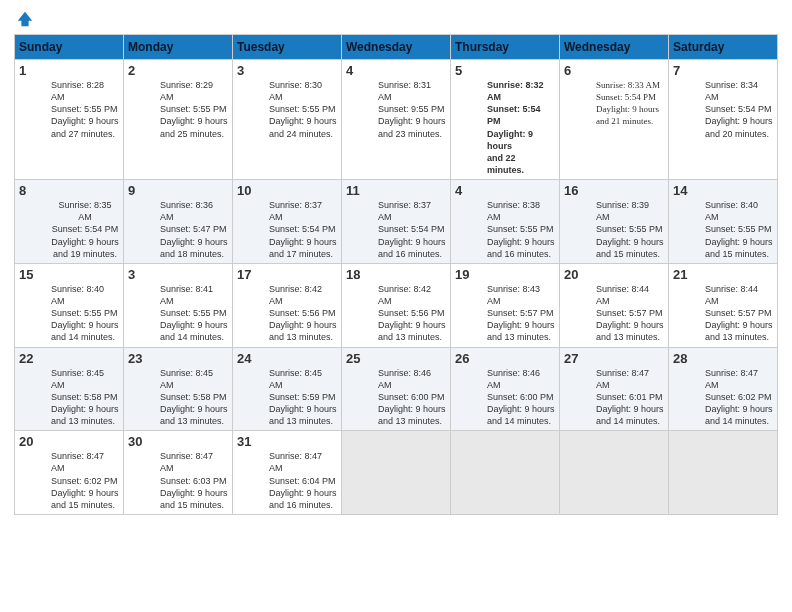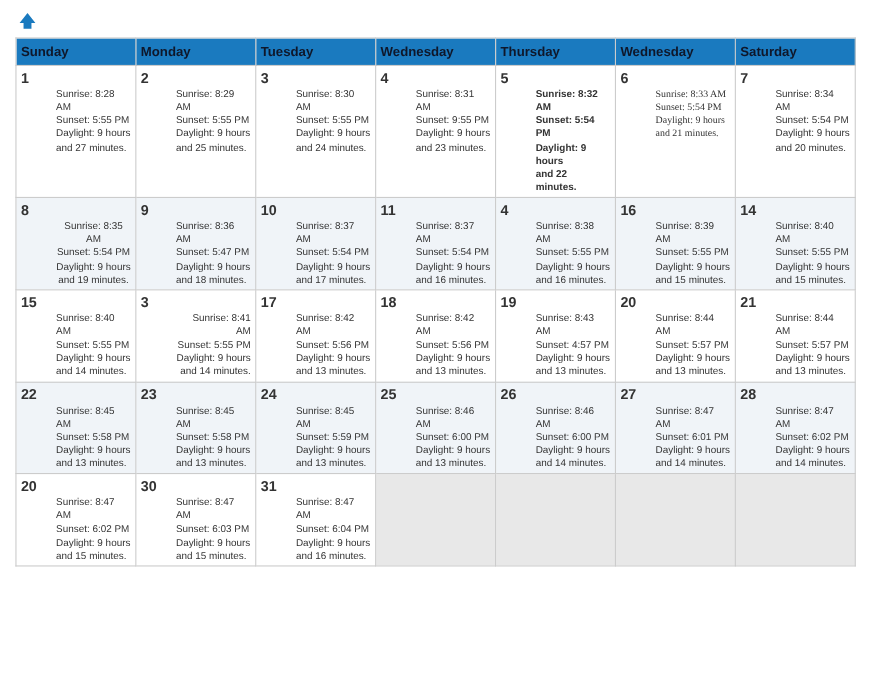--- a/index.html
+++ b/index.html
@@ -244,21 +244,21 @@
         <tr>
           <td>
             <span class="day-number">15</span>
             <div class="day-info" style="white-space: pre-line;">Sunrise: 8:40 AM
 Sunset: 5:55 PM
 Daylight: 9 hours
 and 14 minutes.</div>
           </td>
           <td>
             <span class="day-number">3</span>
-            <div class="day-info" style="white-space: pre-line; text-align: right;">Sunrise: 8:41 AM
+            <div class="day-info" style="white-space: pre-line;">Sunrise: 8:41 AM
 Sunset: 5:55 PM
 Daylight: 9 hours
 and 14 minutes.</div>
           </td>
           <td>
             <span class="day-number">17</span>
             <div class="day-info" style="white-space: pre-line;">Sunrise: 8:42 AM
 Sunset: 5:56 PM
 Daylight: 9 hours
 and 13 minutes.</div>
@@ -266,21 +266,21 @@
           <td>
             <span class="day-number">18</span>
             <div class="day-info" style="white-space: pre-line;">Sunrise: 8:42 AM
 Sunset: 5:56 PM
 Daylight: 9 hours
 and 13 minutes.</div>
           </td>
           <td>
             <span class="day-number">19</span>
             <div class="day-info" style="white-space: pre-line;">Sunrise: 8:43 AM
-Sunset: 4:57 PM
+Sunset: 5:57 PM
 Daylight: 9 hours
 and 13 minutes.</div>
           </td>
           <td>
             <span class="day-number">20</span>
             <div class="day-info" style="white-space: pre-line;">Sunrise: 8:44 AM
 Sunset: 5:57 PM
 Daylight: 9 hours
 and 13 minutes.</div>
           </td>

